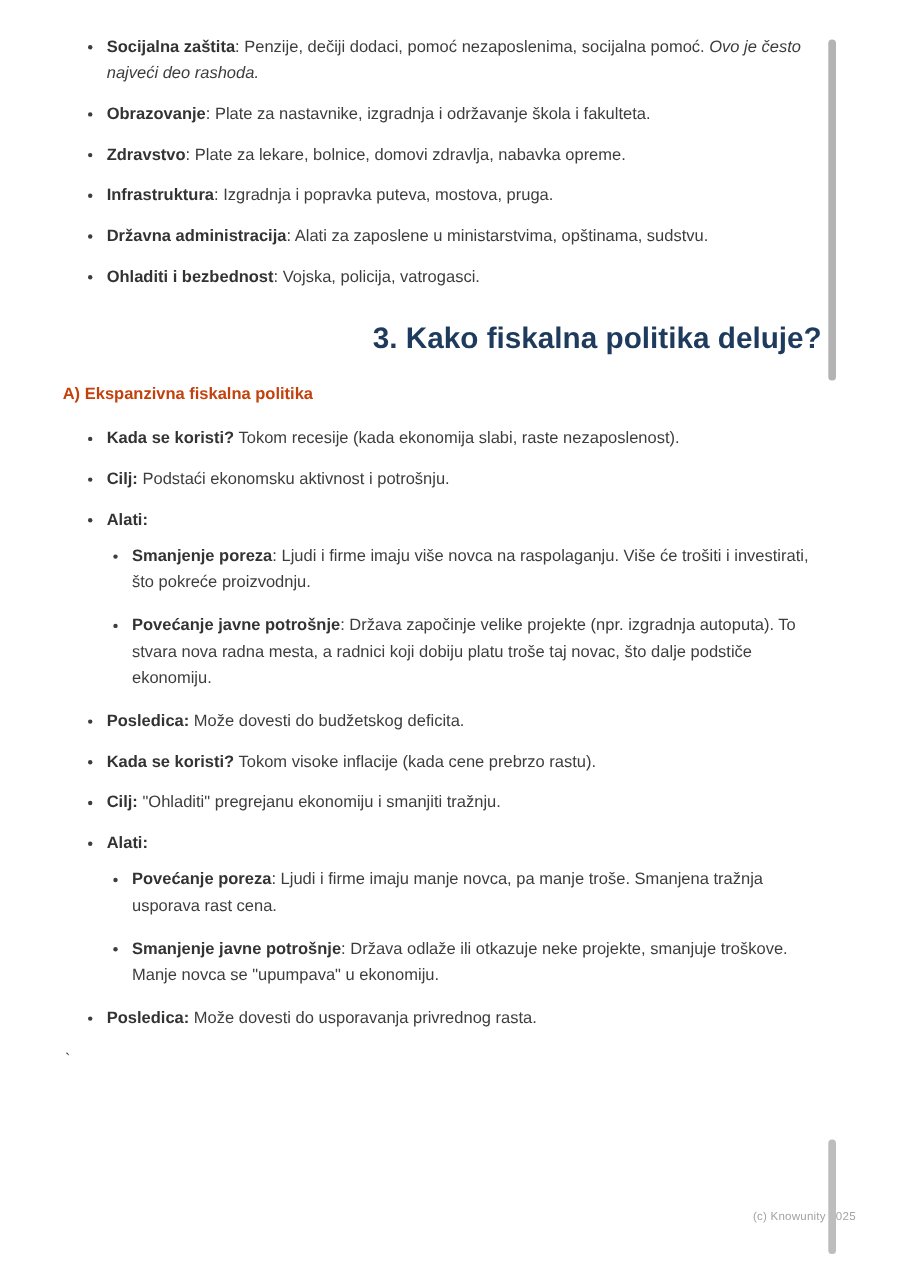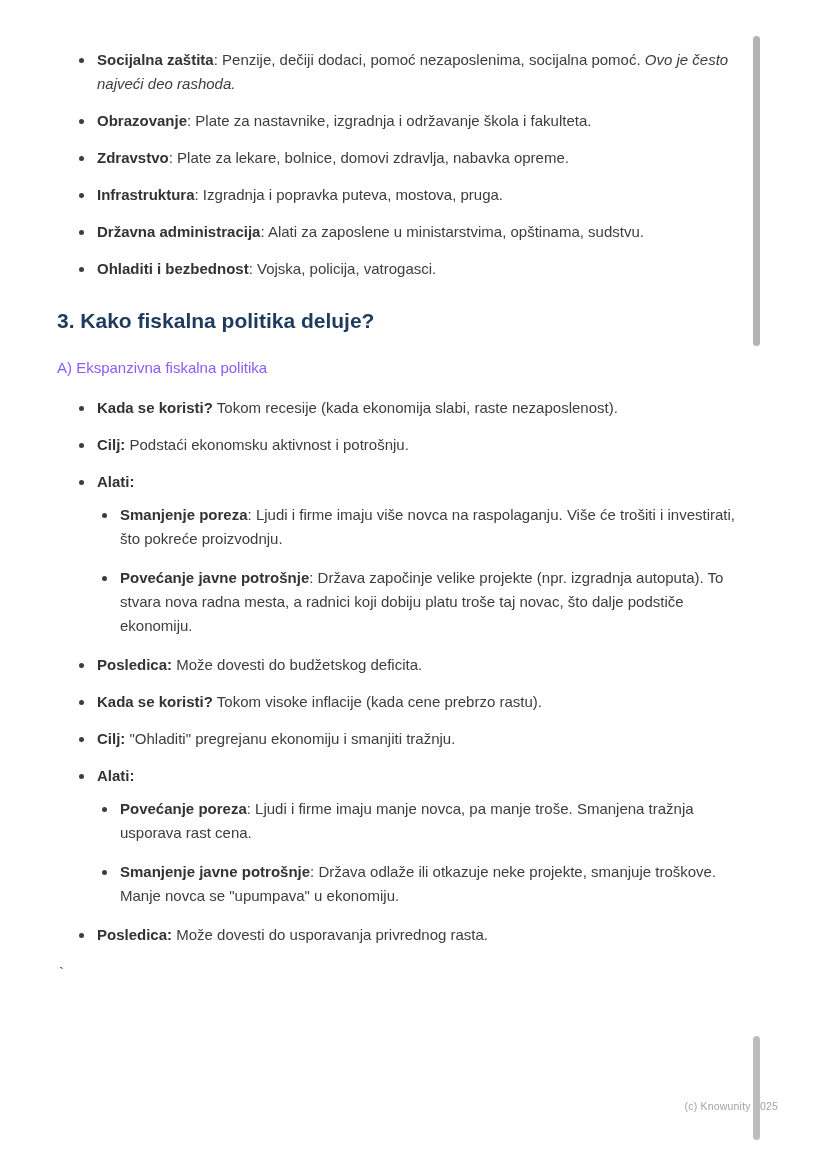--- a/index.html
+++ b/index.html
@@ -11,28 +11,28 @@
   *{box-sizing:border-box;}
   html,body{margin:0;padding:0;background:#ffffff;}
   body{
     width:828px;height:1171px;position:relative;overflow:hidden;
     font-family:"Liberation Sans", sans-serif;
     color:var(--body-color);
   }
   .page{position:absolute;inset:0;background:#ffffff;}
   .doc{
     position:absolute;left:57px;top:31px;width:690px;
-    font-size:15px;line-height:1.6;color:var(--body-color);margin-top:17px;
+    font-size:15px;line-height:1.6;color:var(--body-color);
   }
   .doc h2.heading{
-    font-size:21px;font-weight:700;color:var(--heading-color);
-    margin:26px 0 18px 0;line-height:1.3;
+    font-size:27px;font-weight:700;color:var(--heading-color);
+    margin:26px 0 18px 0;line-height:1.3;text-align:right;
   }
   .doc p.paragraph{margin:0 0 18px 0;}
-  .doc p.subheading{font-weight:400;margin:22px 0 16px 0;color:#8b5cf6;}
+  .doc p.subheading{font-weight:700;margin:22px 0 16px 0;color:#c2410c;}
   .doc p.stray{margin:14px 0 0 2px;}
   ul.doc-list{margin:0 0 6px 0;padding-left:38px;list-style:disc;}
   ul.doc-list li{margin:0 0 13px 0;padding-left:2px;}
   ul.doc-list ul.doc-list{margin:9px 0 0 0;padding-left:21px;}
   ul.doc-list ul.doc-list li{margin:0 0 15px 0;}
   .doc strong{font-weight:700;color:#333333;}
   .doc em{font-style:italic;}
   .watermark{
     position:absolute;top:1100px;right:50px;
     font-size:10.5px;color:var(--watermark-color);

